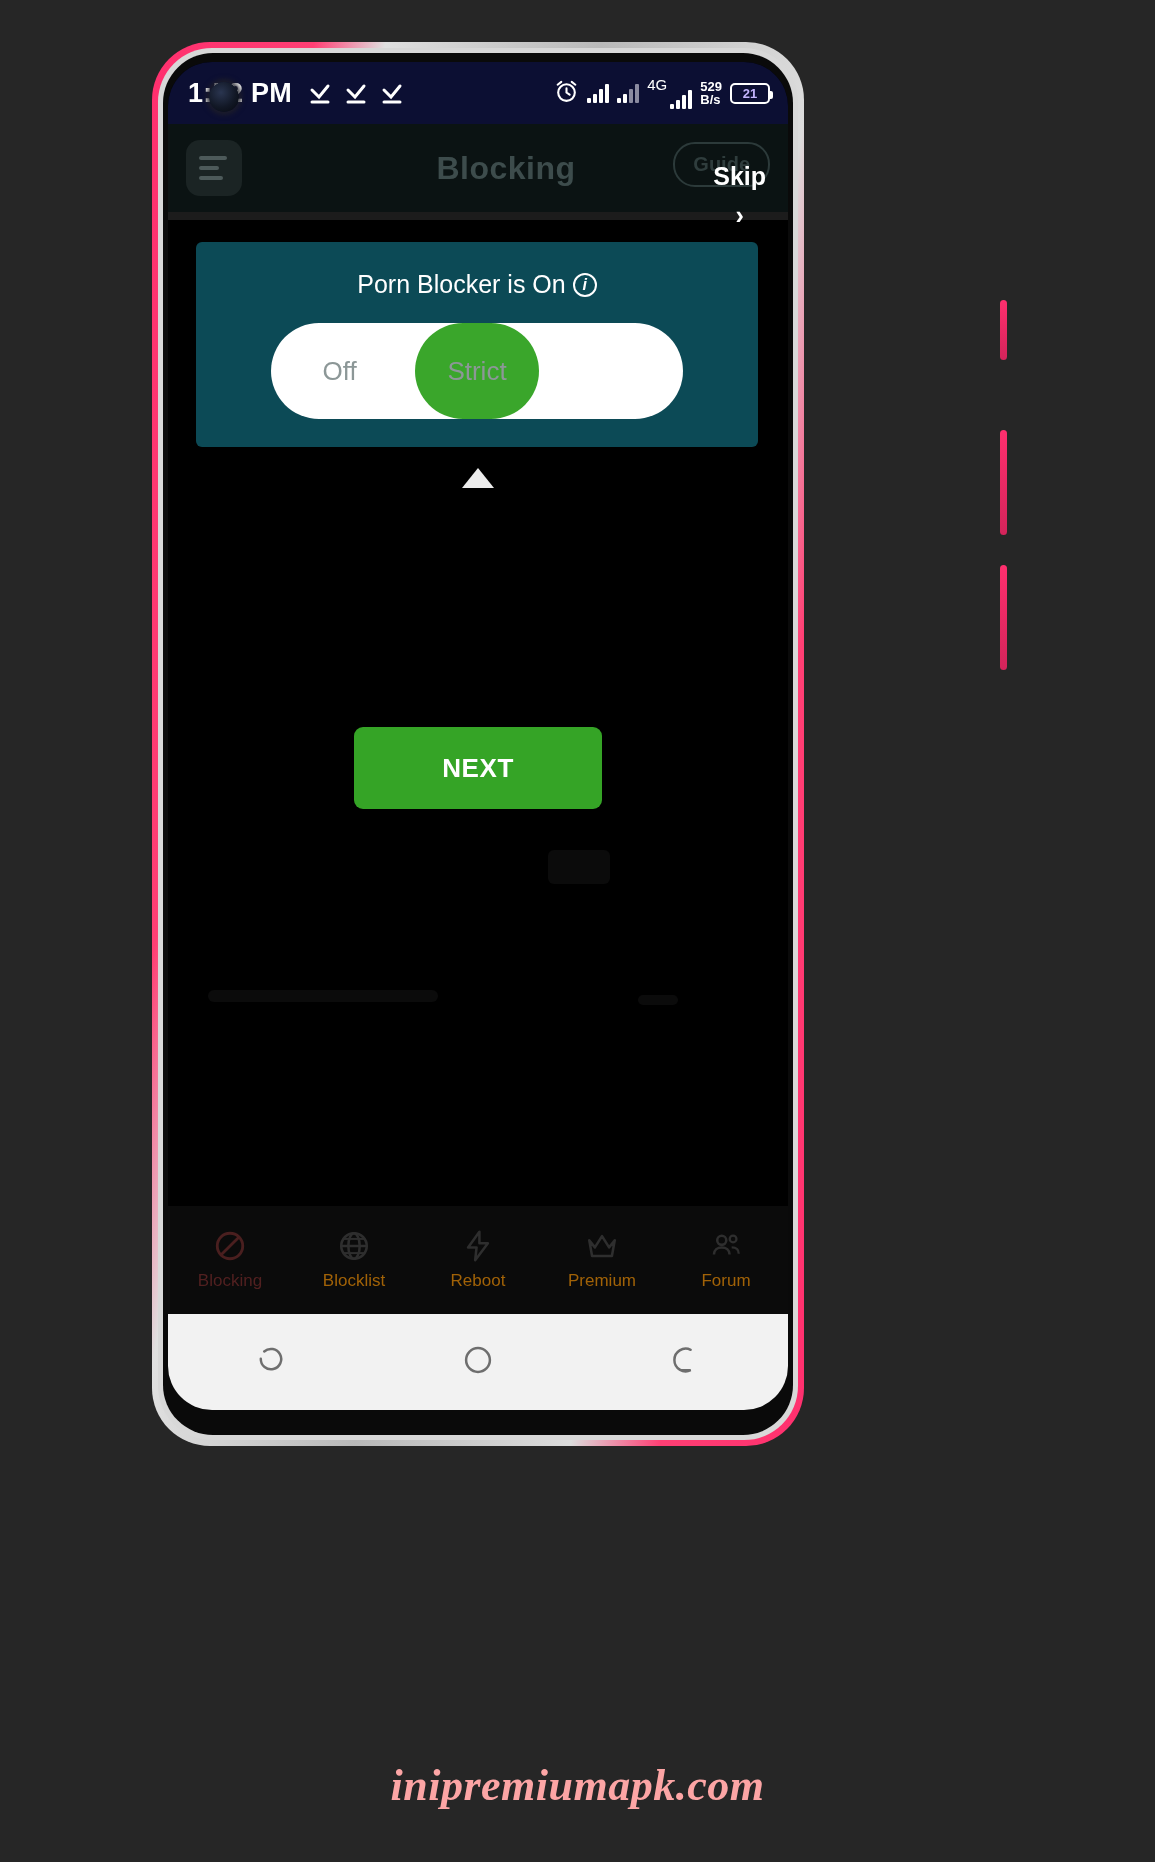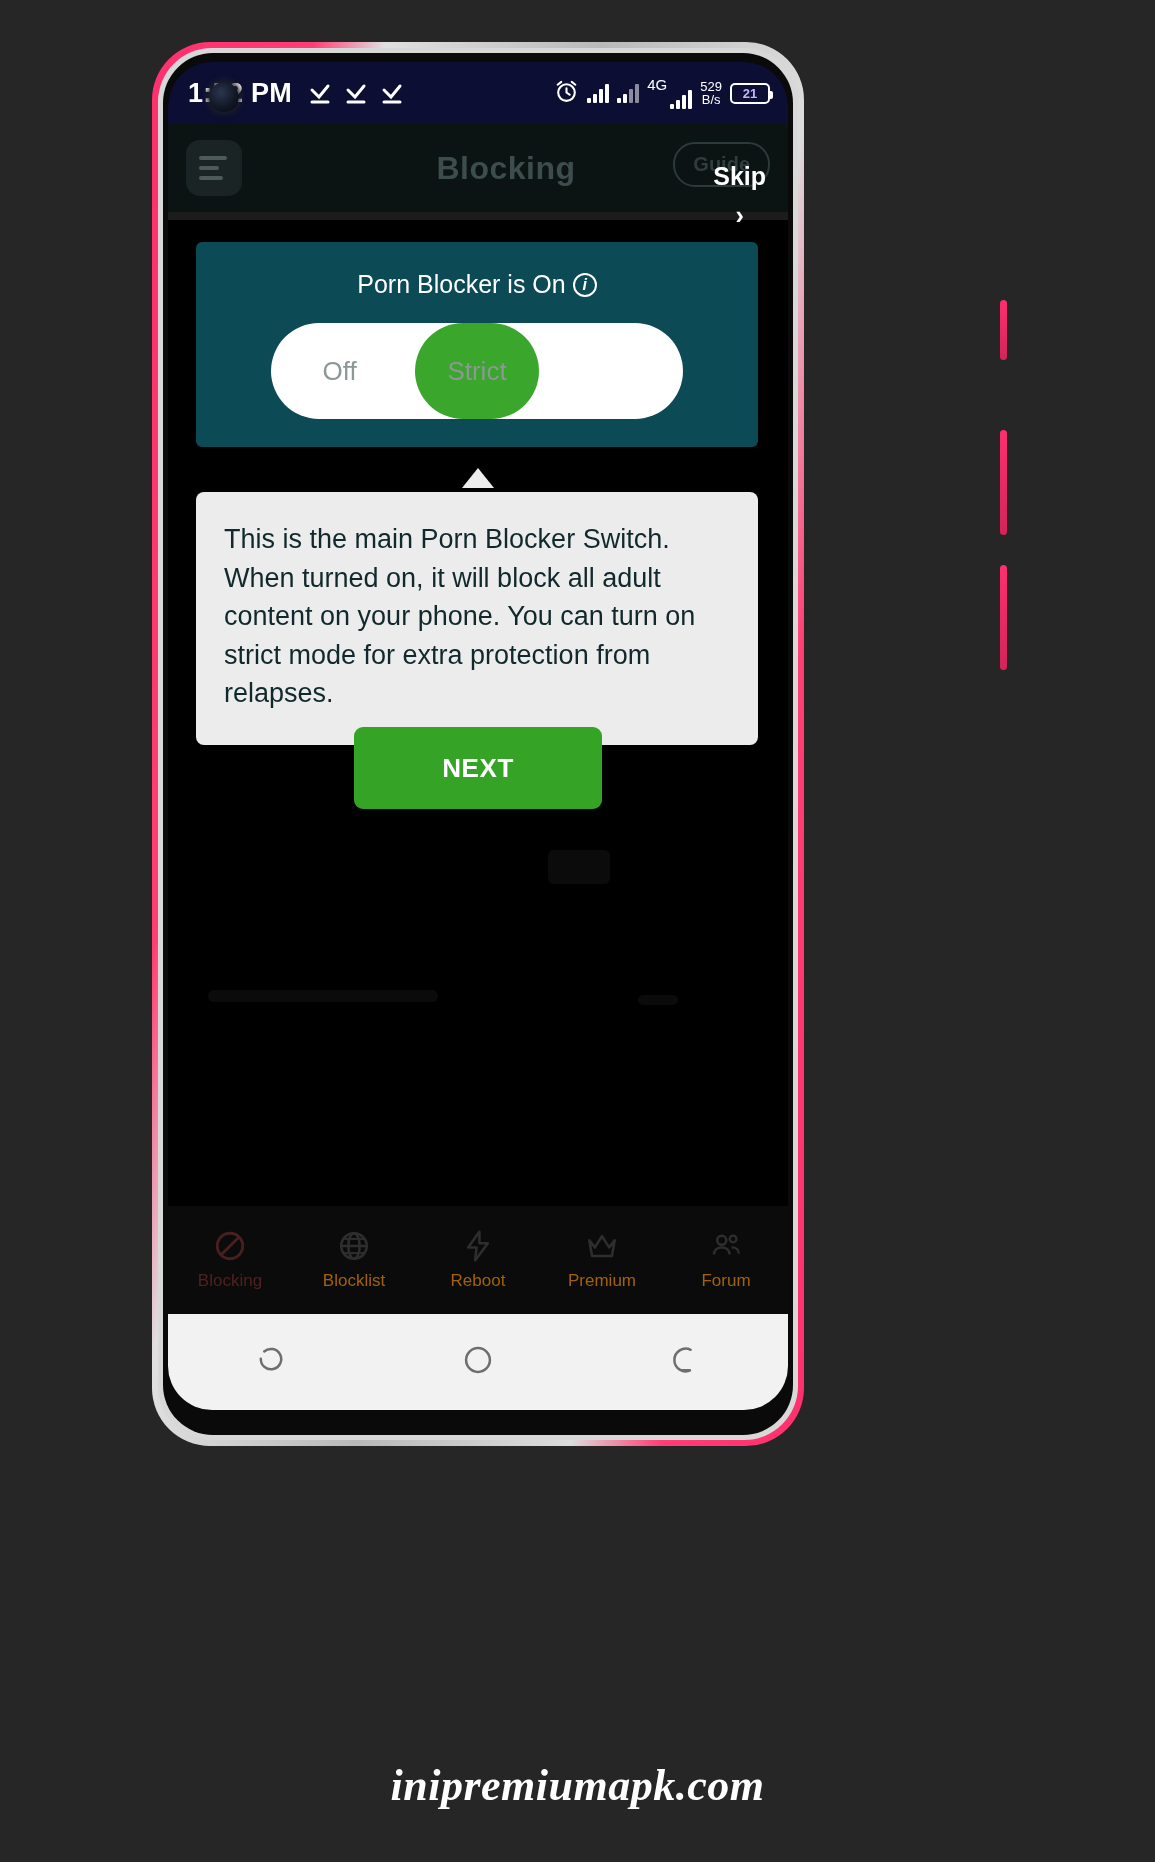--- a/index.html
+++ b/index.html
@@ -73,21 +73,21 @@
   .sb-right { display: flex; align-items: center; gap: 8px; }
   .icn { display: inline-block; }
   .sig { display: flex; align-items: flex-end; gap: 2px; height: 20px; }
   .sig i { display: block; width: 4px; background: #fff; border-radius: 1px; }
   .sig i:nth-child(1) { height: 5px; }
   .sig i:nth-child(2) { height: 9px; }
   .sig i:nth-child(3) { height: 14px; }
   .sig i:nth-child(4) { height: 19px; }
   .sig.dim i:nth-child(3), .sig.dim i:nth-child(4) { background: #8b8ba0; }
   .net4g { font-size: 15px; font-weight: 400; line-height: 1; margin-bottom: 17px; }
-  .speed { font-size: 13px; font-weight: 400; line-height: 13px; text-align: center; }
+  .speed { font-size: 13px; font-weight: 700; line-height: 13px; text-align: left; }
   .battery {
     width: 40px; height: 21px; border: 2px solid #fff; border-radius: 5px;
     position: relative; display: flex; align-items: center; justify-content: center;
   }
   .battery::after {
     content: ''; position: absolute; right: -5px; top: 6px;
     width: 3px; height: 8px; background: #fff; border-radius: 0 2px 2px 0;
   }
   .battery span { font-size: 13px; font-weight: 700; color: #c4b5fd; }
 
@@ -231,21 +231,21 @@
     position: absolute; left: 0; bottom: 0;
     width: 620px; height: 96px; background: #f2f2f2;
     display: flex; align-items: center; justify-content: space-around;
   }
   .nav-ico { color: #6e6e6e; }
 
   
   .watermark {
     position: absolute; left: 0; top: 1760px; width: 1155px;
     text-align: center;
-    color: #ffffff; font-size: 44px; font-weight: 700; font-style: italic;
+    color: #fca5a5; font-size: 44px; font-weight: 700; font-style: italic;
     font-family: "Liberation Serif", serif;
     letter-spacing: .5px;
   }
 </style>
 </head>
 <body>
 
 <div class="page">
 
   <div class="phone-outer"></div>
@@ -353,23 +353,20 @@
         <div class="seg">
           <div class="seg-knob"></div>
           <div class="seg-item">Off</div>
           <div class="seg-item">Strict</div>
           <div class="seg-item active">On</div>
         </div>
       </div>
 
       <div class="tri"></div>
 
-      <div class="tip">
-        <p>This is the main Porn Blocker Switch. When turned on, it will block all adult content on your phone. You can turn on strict mode for extra protection from relapses.</p>
-      </div>
 
       <div class="next-btn">NEXT</div>
     </div>
 
     <div class="tabbar">
 
       <div class="tab active">
         <span class="tab-ico">
           <svg viewBox="0 0 24 24" width="34" height="34">
               <circle cx="12" cy="12" r="9" stroke="currentColor" stroke-width="2" fill="none"></circle>

